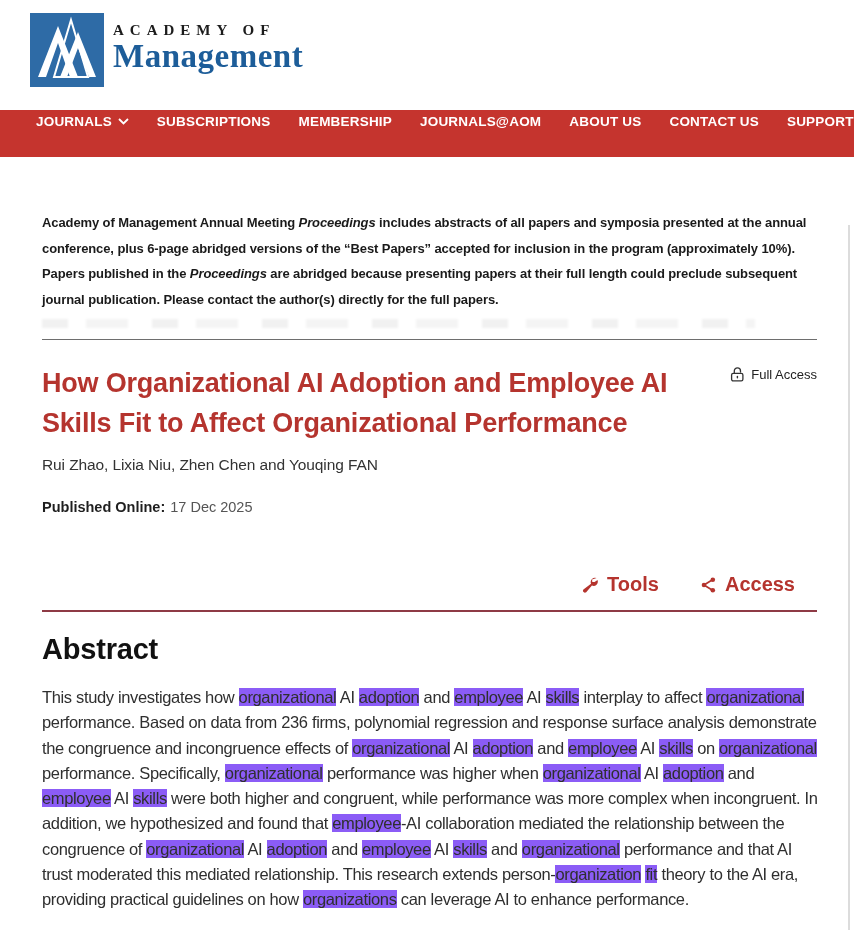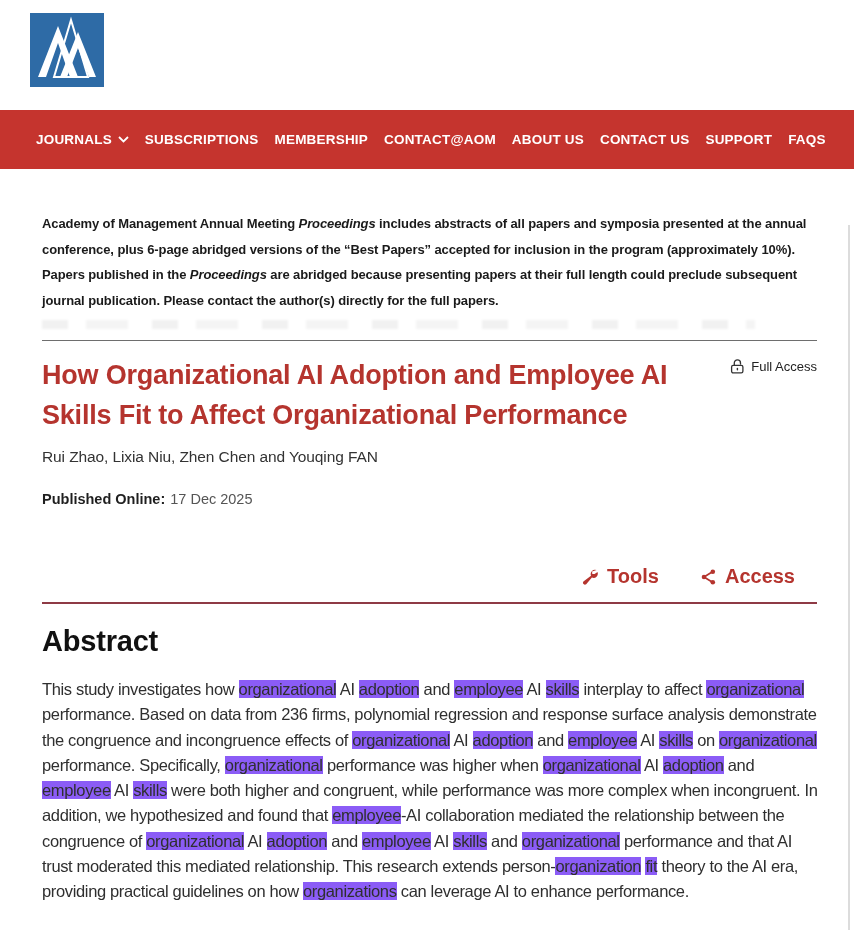--- a/index.html
+++ b/index.html
@@ -20,50 +20,50 @@
     font-family:"Liberation Serif", serif; font-size:15px; font-weight:600;
     letter-spacing:6px; color:#1c1c1c; white-space:nowrap;
   }
   .logo-management {
     font-family:"Liberation Serif", serif; font-size:33px; font-weight:600;
     color:#1d5d99; margin-top:1px; line-height:1; letter-spacing:0.5px;
   }
 
   
   .primary-nav {
-    height:59px; background:#c5342e; display:flex; align-items:center;
-    padding-left:36px; gap:16px; overflow:hidden;
+    height:47px; background:#c5342e; display:flex; align-items:flex-start;
+    padding-left:36px; gap:28px; overflow:hidden;
   }
   .nav-item {
     background:none; border:none; color:#fff; font-family:"Liberation Sans",sans-serif;
     font-weight:bold; font-size:13.5px; letter-spacing:0.2px; cursor:pointer;
     display:flex; align-items:center; gap:6px; white-space:nowrap; padding:4px 0;
   }
   .nav-chevron { width:11px; height:7px; display:block; }
 
   
   .main { padding:0 37px 0 42px; }
 
   .notice {
-    margin-top:42px; font-size:13px; font-weight:bold; color:#1a1a1a;
+    margin-top:53px; font-size:13px; font-weight:bold; color:#1a1a1a;
     line-height:25.5px; letter-spacing:-0.1px; width:779px;
   }
   .notice .it { font-style:italic; }
 
   .ghost-line {
     margin-top:7px; height:9px; width:92%;
     background:repeating-linear-gradient(90deg,
       rgba(0,0,0,0.055) 0 26px, rgba(0,0,0,0) 26px 44px,
       rgba(0,0,0,0.045) 44px 86px, rgba(0,0,0,0) 86px 110px);
     filter:blur(1px);
   }
 
   .rule-gray { border:none; border-top:1px solid #6e6e6e; margin-top:11px; }
 
-  .title-row { position:relative; margin-top:14px; }
+  .title-row { position:relative; margin-top:23px; }
   .article-title {
     color:#b5342e; font-size:27px; font-weight:bold; line-height:40px;
     width:668px; letter-spacing:-0.2px;
   }
   .access-badge {
     position:absolute; right:0; top:3px; display:flex; align-items:center; gap:6px;
     font-size:13px; color:#222;
   }
   .lock-icon { width:15px; height:16px; display:block; }
 
@@ -103,38 +103,42 @@
 <div class="page">
 
   <header class="site-header">
     <div class="logo-wrap">
       <svg class="logo-mark" viewBox="0 0 74 74" xmlns="http://www.w3.org/2000/svg">
         <rect x="0" y="0" width="74" height="74" fill="#2e6ba6"></rect>
         <polygon points="24,64 41,7 58,64" fill="none" stroke="#ffffff" stroke-width="2"></polygon>
         <path d="M8,64 L28,13 L48,64 L40,64 L28,30 L16,64 Z" fill="#ffffff"></path>
         <path d="M30,64 L48,19 L66,64 L59,64 L48,35 L37,64 Z" fill="#ffffff"></path>
       </svg>
+      <div class="logo-text">
+        <div class="logo-academy">ACADEMY OF</div>
+        <div class="logo-management">Management</div>
+      </div>
     </div>
   </header>
 
   <nav class="primary-nav">
     <button class="nav-item">
       <span>JOURNALS</span>
       <svg class="nav-chevron" viewBox="0 0 11 7">
           <polyline points="1,1 5.5,5.5 10,1" fill="none" stroke="#ffffff" stroke-width="1.8"></polyline>
         </svg>
     </button>
     <button class="nav-item">
         <span>SUBSCRIPTIONS</span>
       </button>
     <button class="nav-item">
         <span>MEMBERSHIP</span>
       </button>
     <button class="nav-item">
-        <span>CONTACT@AOM</span>
+        <span>JOURNALS@AOM</span>
       </button>
     <button class="nav-item">
         <span>ABOUT US</span>
       </button>
     <button class="nav-item">
         <span>CONTACT US</span>
       </button>
     <button class="nav-item">
         <span>SUPPORT</span>
       </button>

